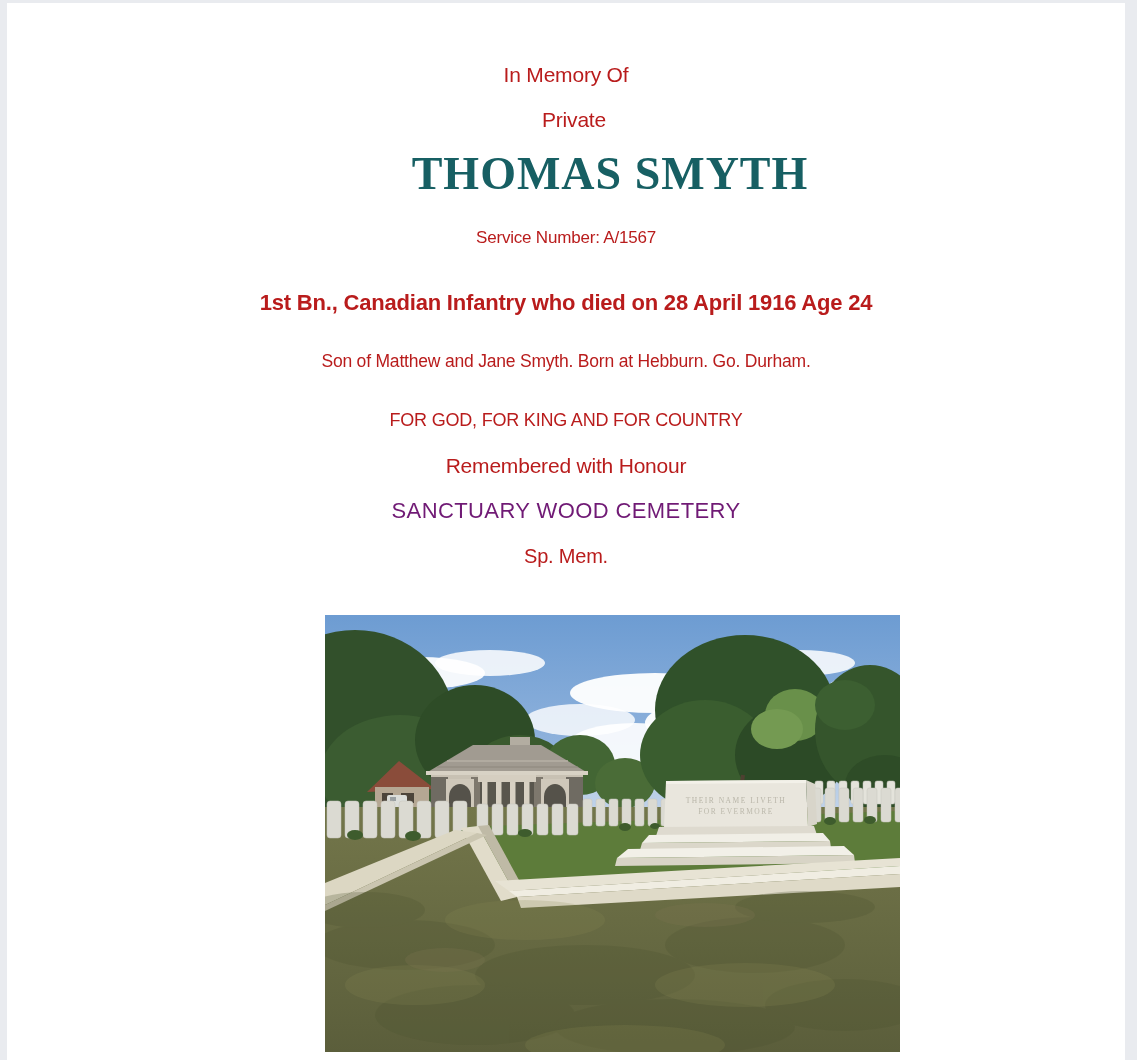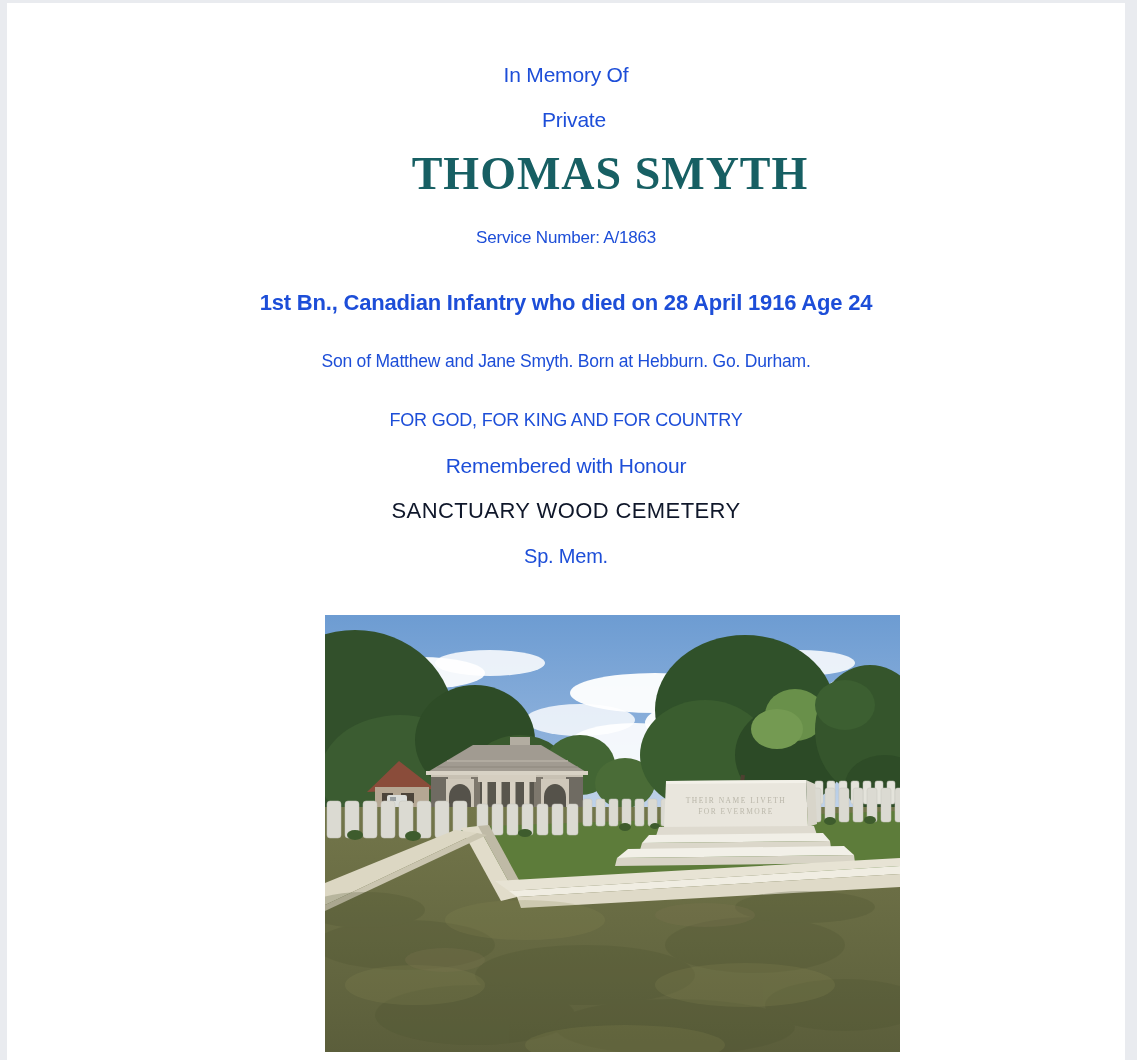--- a/index.html
+++ b/index.html
@@ -10,21 +10,21 @@
     font-family:"Liberation Sans", sans-serif;
     position:relative;
   }
   .page {
     position:absolute; left:7px; top:3px;
     width:1118px; height:1057px;
     background:#ffffff;
   }
   .t {
     position:absolute; left:0; width:100%;
-    text-align:center; color:#1d4ed8;
+    text-align:center; color:#b91c1c;
     line-height:1; letter-spacing:-0.2px;
     white-space:nowrap;
   }
   .t-memory   { top:61px;  font-size:21px; }
   .t-rank     { top:106px; font-size:21px;padding-left:8px; }
   .t-name     { top:148px; font-size:46px; font-family:"Liberation Serif", serif; font-weight:bold; letter-spacing:1px;margin-left:44px; }
   .t-service  { top:226px; font-size:17px; }
   .t-unit     { top:289px; font-size:22px;font-weight:bold; }
   .t-family   { top:350px; font-size:17.5px; }
   .t-motto    { top:408px; font-size:18px; }
@@ -38,26 +38,26 @@
   .photo-wrap svg { display:block; width:575px; height:437px; }
 </style>
 </head>
 <body>
 
 <div class="page">
 
   <div class="t t-memory">In Memory Of</div>
   <div class="t t-rank">Private</div>
   <div class="t t-name" style="color: rgb(23, 95, 99);">THOMAS SMYTH</div>
-  <div class="t t-service">Service Number: A/1863</div>
+  <div class="t t-service">Service Number: A/1567</div>
   <div class="t t-unit">1st Bn., Canadian Infantry who died on 28 April 1916 Age 24</div>
   <div class="t t-motto">FOR GOD, FOR KING AND FOR COUNTRY</div>
   <div class="t t-family">Son of Matthew and Jane Smyth. Born at Hebburn. Go. Durham.</div>
   <div class="t t-honour">Remembered with Honour</div>
-  <div class="t t-cemetery" style="color: #0f172a;">SANCTUARY WOOD CEMETERY</div>
+  <div class="t t-cemetery" style="color: #701a75;">SANCTUARY WOOD CEMETERY</div>
   <div class="t t-spmem">Sp. Mem.</div>
 
   <div class="photo-wrap">
     <svg viewBox="0 0 575 437" xmlns="http://www.w3.org/2000/svg">
       <defs>
         <linearGradient id="skyGrad" x1="0" y1="0" x2="0" y2="1">
           <stop offset="0" stop-color="#6d9cd2"></stop>
           <stop offset="0.6" stop-color="#8fb2dc"></stop>
           <stop offset="1" stop-color="#b9cde7"></stop>
         </linearGradient>

